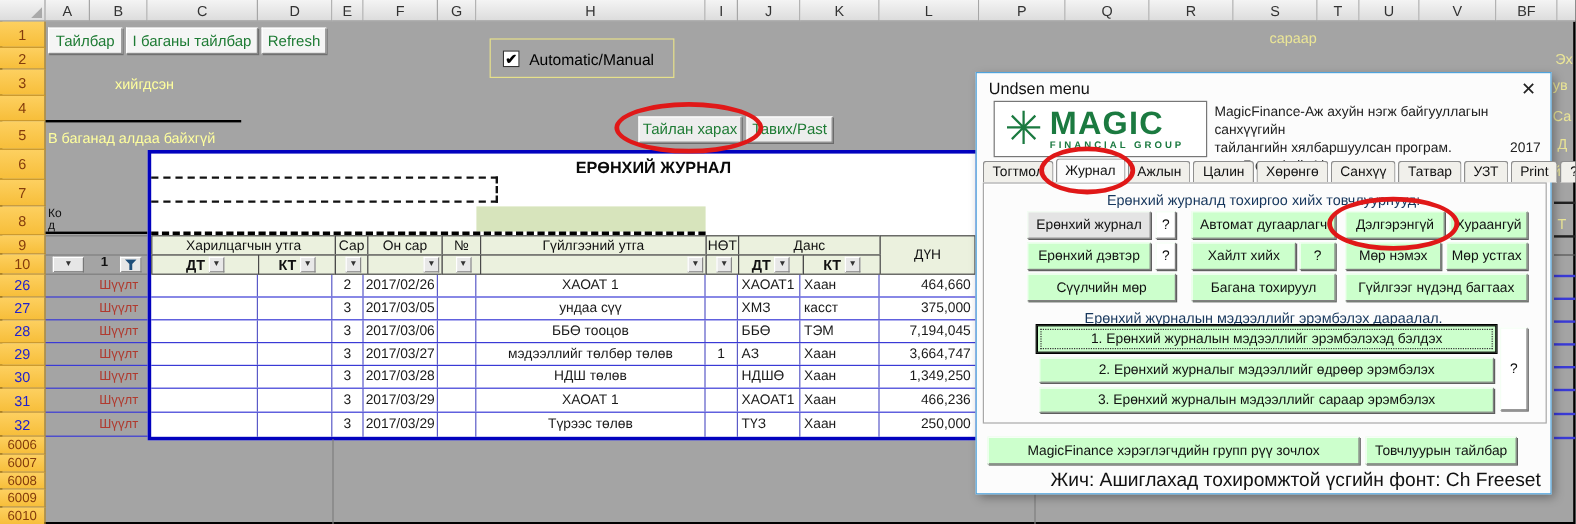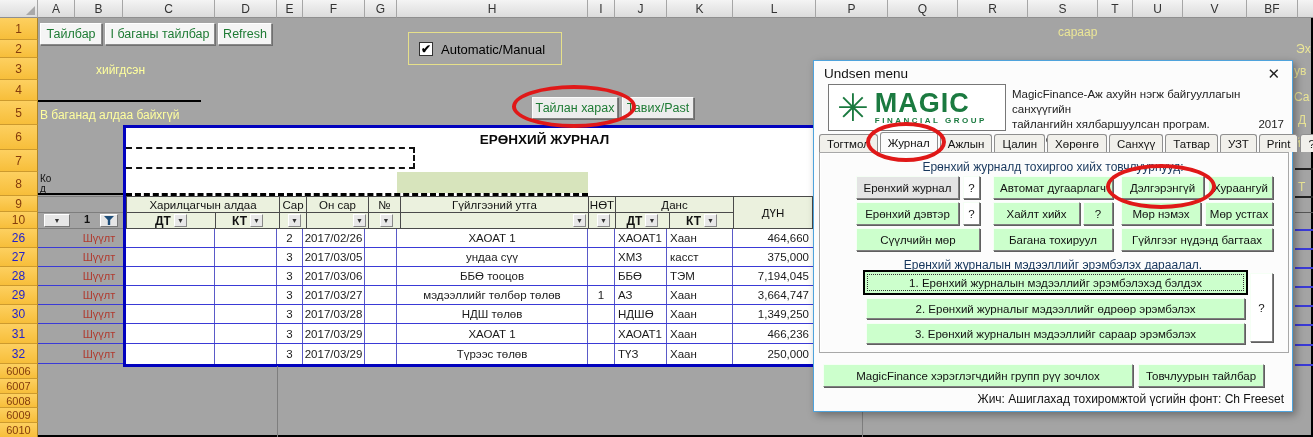--- a/index.html
+++ b/index.html
@@ -85,21 +85,21 @@
   .tab{height:18px;background:#F1F0EB;border:1px solid #8F8F8F;border-bottom:none;border-radius:3px 3px 0 0;
        margin-right:2px;padding:0 7px;font-size:11.5px;color:#111;display:flex;align-items:center;cursor:pointer;}
   .tab.sel{background:#FCFCFC;position:relative;z-index:3;height:20px;margin-top:-2px;}
   .dframe{position:absolute;left:5px;top:91px;width:470px;height:201px;background:#FCFCFC;border:1px solid #A8A8A8;box-shadow:inset 1px 1px 0 #FFF;}
   .dlabel{position:absolute;width:100%;text-align:center;font-size:12px;color:#16365C;}
   .dbtn{position:absolute;background:#CCFFCC;border:1px solid #7F7F7F;border-top-color:#F5FFF5;border-left-color:#F5FFF5;
         box-shadow:1px 1px 0 #5F5F5F;font-size:11.5px;color:#111;display:flex;align-items:center;justify-content:center;cursor:pointer;overflow:hidden;}
   .dbtn.gray{background:#E4E4E4;}
   .dbtn.white{background:#FFFFFF;}
   .dbtn.focus{border:1px solid #000;outline:1px dotted #333;outline-offset:-4px;box-shadow:0 0 0 1px #000;}
-  .note{position:absolute;right:8px;top:331px;font-size:12px;color:#111;}
+  .note{position:absolute;right:8px;top:331px;font-size:16px;color:#111;}
 
   .redcircle{position:absolute;border:4px solid #E01818;border-radius:50%;pointer-events:none;z-index:50;}
 </style>
 </head>
 <body>
 
 <div class="screen">
 
   <div class="colstrip">
     <div class="ch corner" style="width:38px">
@@ -190,21 +190,21 @@
     </div>
 
   <div class="jtable">
     <div class="jtitle">
         <div>ЕРӨНХИЙ ЖУРНАЛ</div>
     </div>
     <div class="dashbox"></div>
     <div class="greencell"></div>
     <div class="thickdash"></div>
 
-    <div class="hcell" style="left:0;top:68px;width:154px;height:17px">Харилцагчын алдаа</div>
+    <div class="hcell" style="left:0;top:68px;width:154px;height:17px">Харилцагчын утга</div>
     <div class="hcell" style="left:153px;top:68px;width:28px;height:17px">Сар</div>
     <div class="hcell" style="left:180px;top:68px;width:63px;height:17px">Он сар</div>
     <div class="hcell" style="left:242px;top:68px;width:33px;height:17px">№</div>
     <div class="hcell" style="left:274px;top:68px;width:189px;height:17px">Гүйлгээний утга</div>
     <div class="hcell" style="left:462px;top:68px;width:28px;height:17px">НӨТ</div>
     <div class="hcell" style="left:489px;top:68px;width:119px;height:17px">Данс</div>
     <div class="hcell" style="left:607px;top:68px;width:80px;height:33px">ДҮН</div>
 
     <div class="hcell b" style="left:0;top:84px;width:90px;height:17px">
       <span>ДТ</span>

